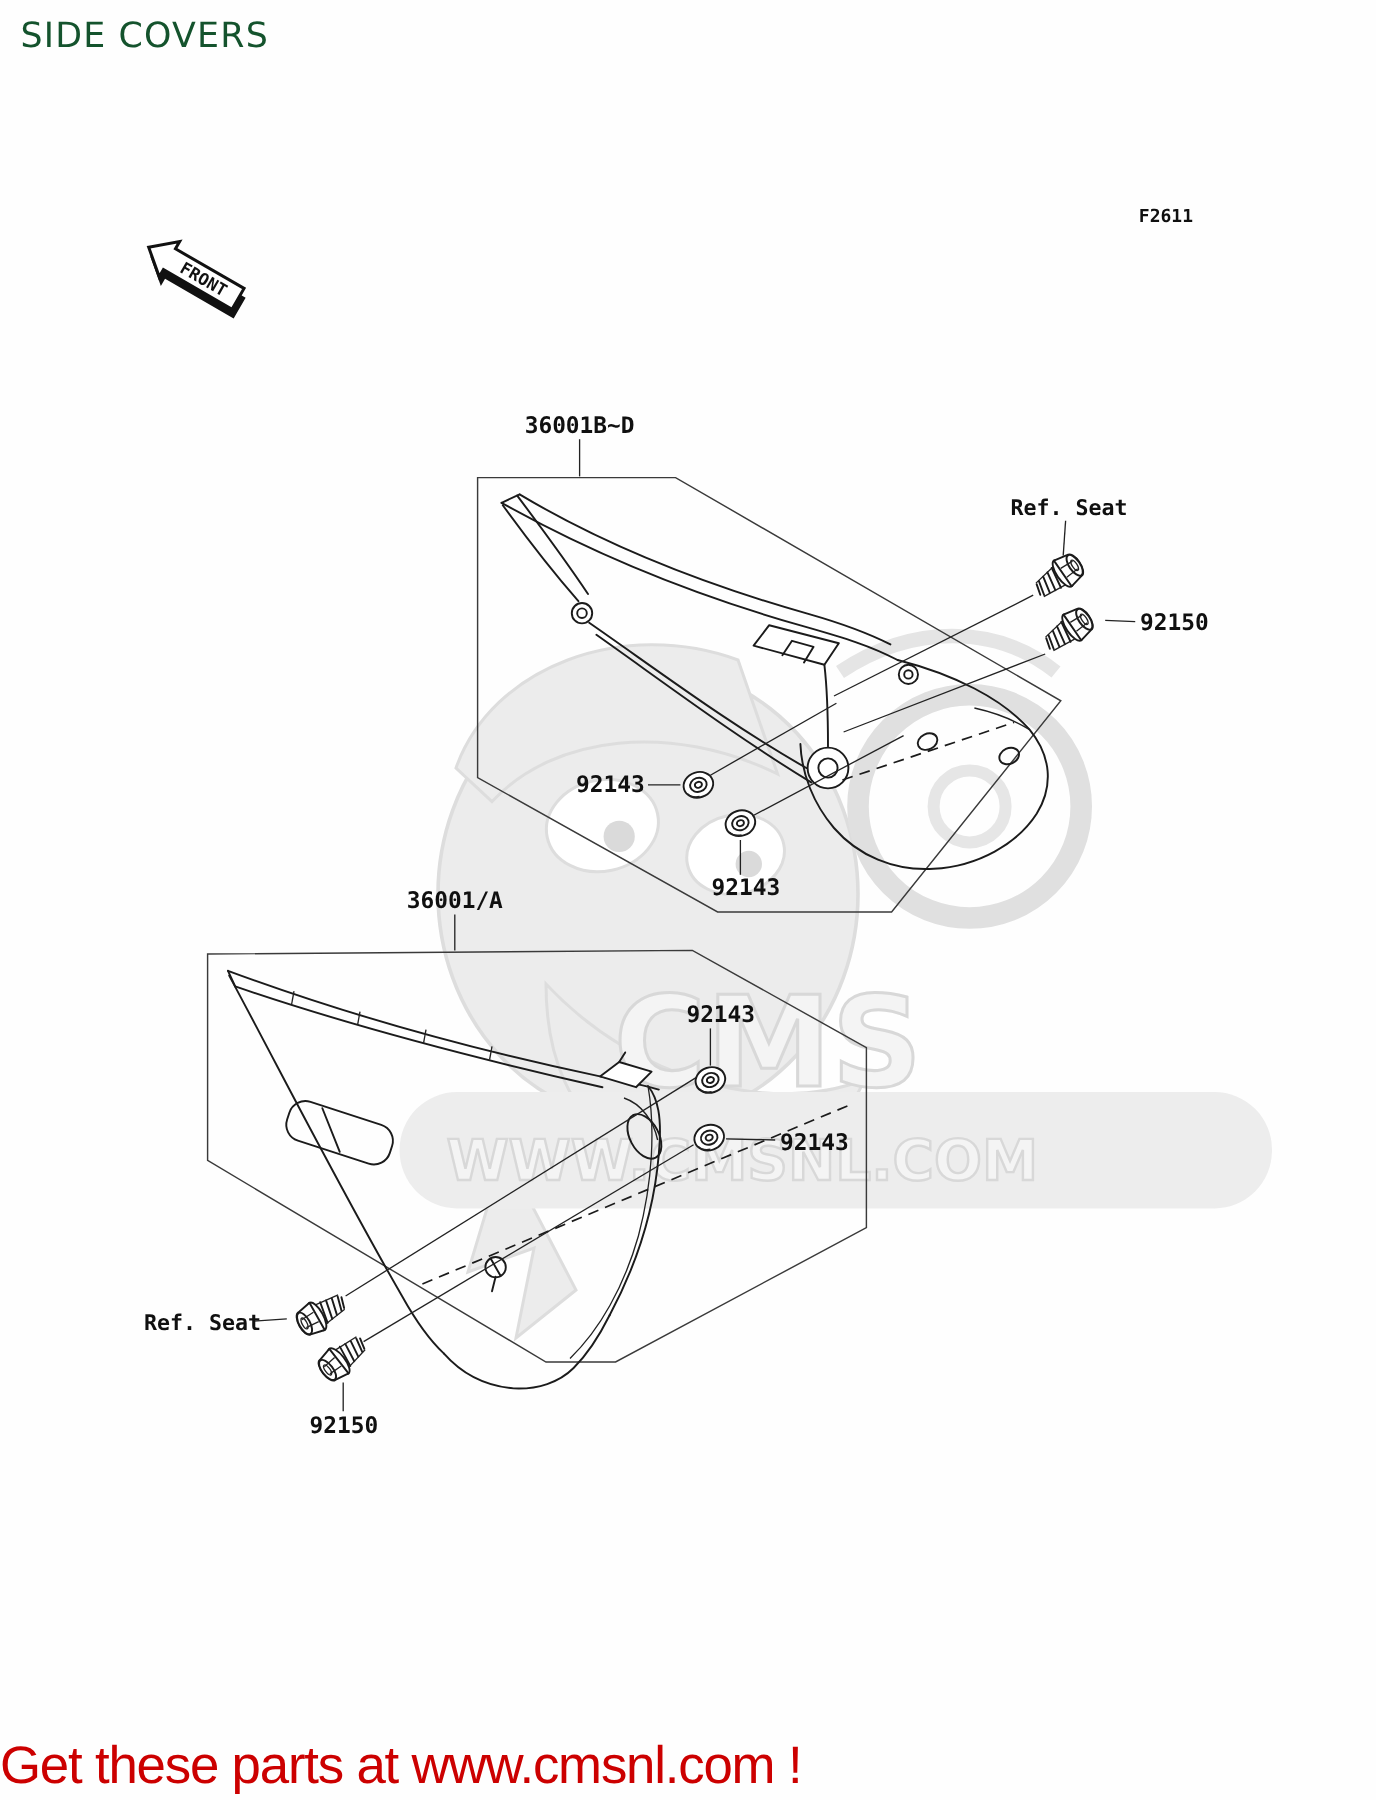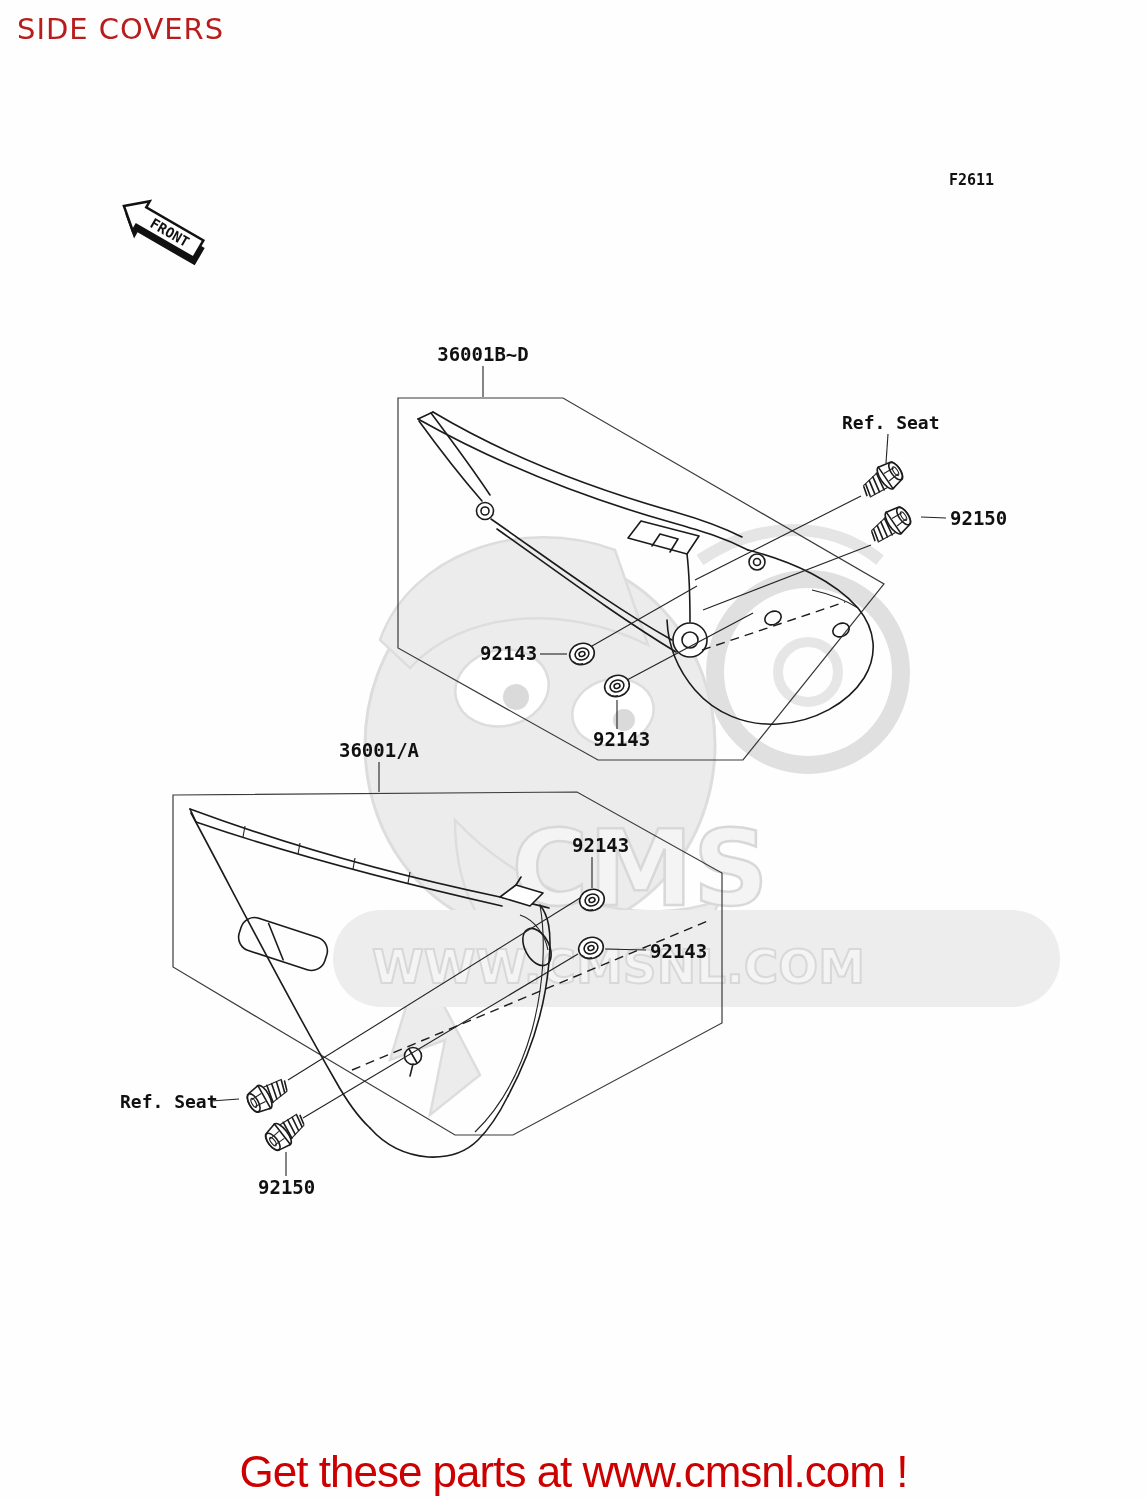--- a/index.html
+++ b/index.html
@@ -1,20 +1,20 @@
 <!DOCTYPE html>
 <html><head>
 <meta charset="utf-8">
 <style>
   html,body{margin:0;padding:0;background:#ffffff;}
   #page{position:relative;width:1147px;height:1500px;background:#fefefe;overflow:hidden;
         font-family:"DejaVu Sans",sans-serif;}
   #page-title{position:absolute;left:17px;top:12px;font-size:29px;letter-spacing:1px;
-        color:#b91c1c;font-family:"DejaVu Sans",sans-serif;}
-  #footer-cta{position:absolute;left:0;right:0;top:1447px;text-align:center;
+        color:#14532d;font-family:"DejaVu Sans",sans-serif;}
+  #footer-cta{position:absolute;left:0;right:0;top:1447px;text-align:left;
         font-family:"Liberation Sans",sans-serif;font-size:44px;letter-spacing:-1px;
         color:#cc0000;}
   svg{position:absolute;left:0;top:0;}
   .wm-fill{fill:#ececec;stroke:#dddddd;stroke-width:2.5;}
   .wm-line{fill:none;stroke:#e0e0e0;}
   .wm-text{fill:#f4f4f4;stroke:#d8d8d8;font-weight:bold;font-family:"DejaVu Sans",sans-serif;}
   .art{fill:none;stroke:#1b1b1b;stroke-width:1.6;stroke-linecap:round;stroke-linejoin:round;}
   .artw{fill:#ffffff;stroke:#1b1b1b;stroke-width:1.6;stroke-linejoin:round;}
   .thin{fill:none;stroke:#222222;stroke-width:1.1;}
   .bound{fill:none;stroke:#3a3a3a;stroke-width:1.2;stroke-linejoin:miter;}

